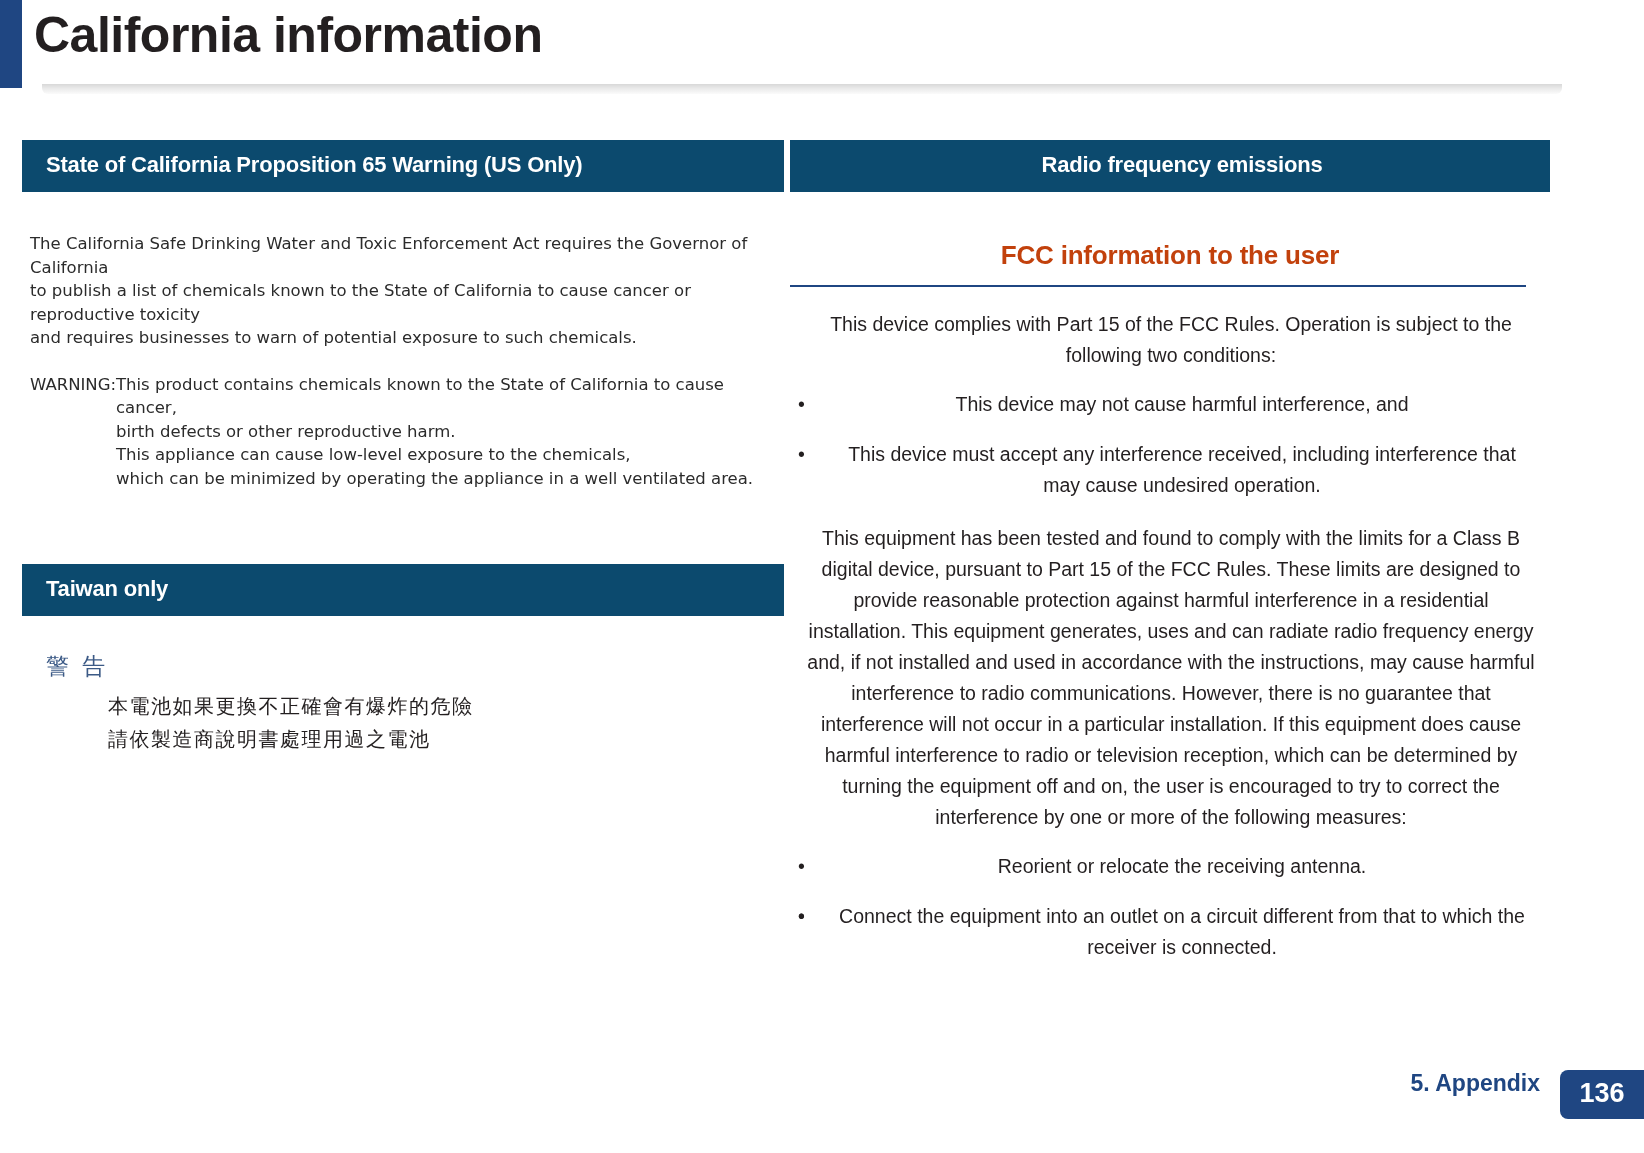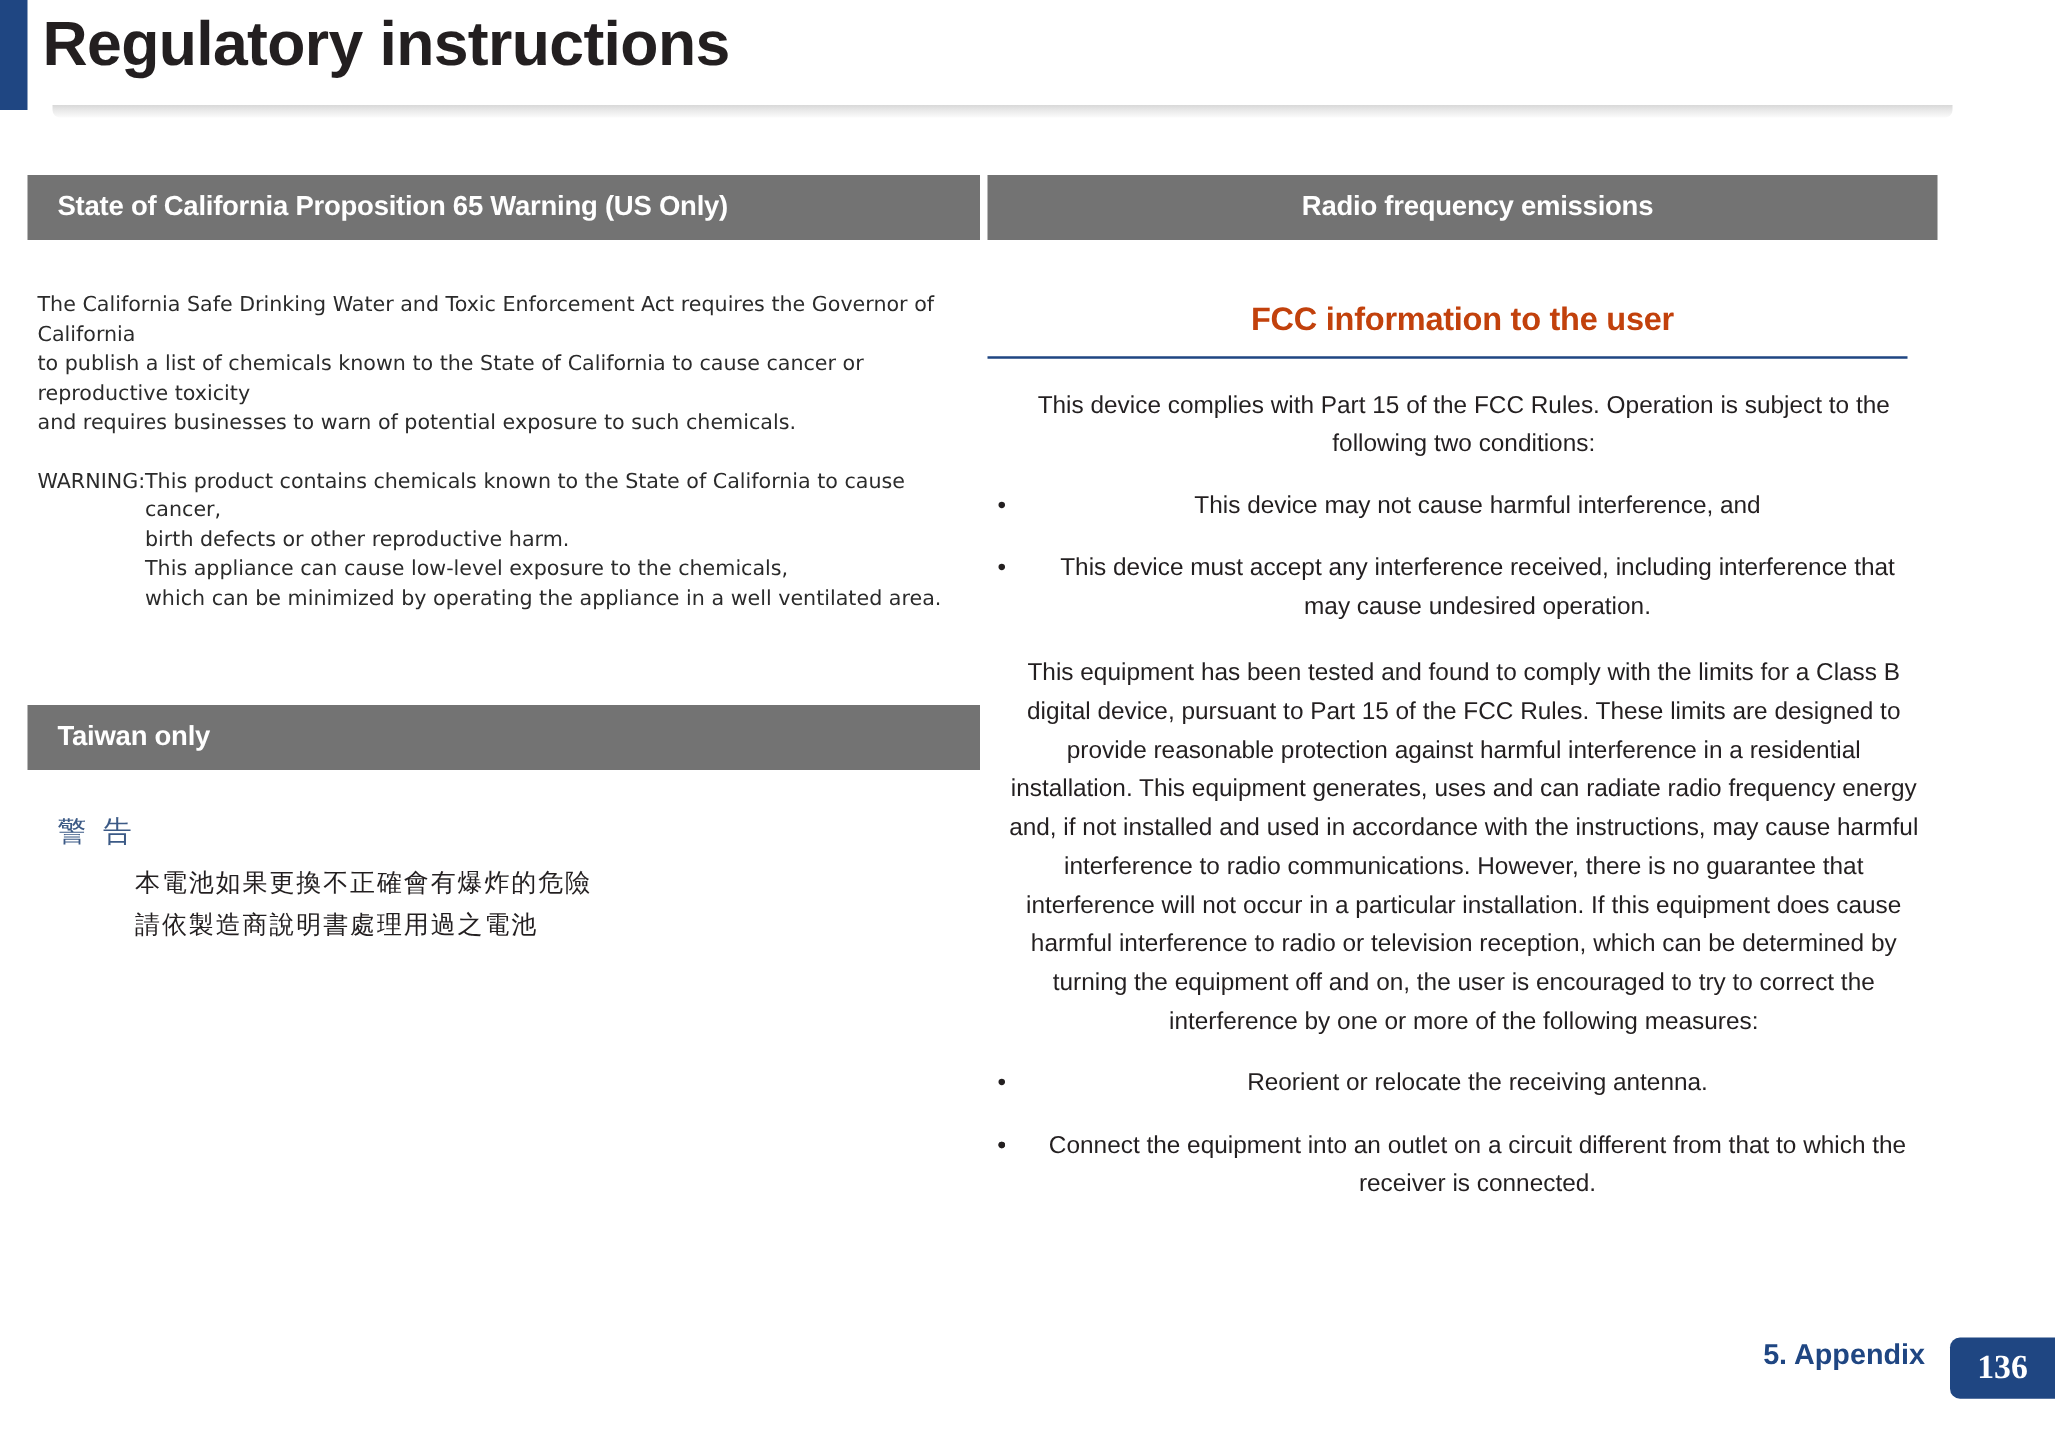--- a/index.html
+++ b/index.html
@@ -54,21 +54,21 @@
 
   
   .col {
     position: absolute;
     top: 140px;
   }
   .col-left { left: 22px; width: 762px; }
   .col-right { left: 790px; width: 760px; text-align: center; }
 
   .section-bar {
-    background: #737373;
+    background: #0c4a6e;
     color: #ffffff;
     font-size: 22px;
     font-weight: bold;
     padding: 12px 0 14px 24px;
     letter-spacing: -0.2px;
   }
   .bar-left { width: 738px; }
   .bar-right { width: 736px; }
 
   
@@ -167,29 +167,28 @@
   }
   .page-badge {
     background: #1f4682;
     color: #ffffff;
     font-size: 27px;
     font-weight: bold;
     padding: 8px 14px 10px 14px;
     border-radius: 8px 0 0 8px;
     min-width: 56px;
     text-align: center;
-    font-family: Liberation Serif, serif;
   }
 </style>
 </head>
 <body>
 
 <div class="page-title-row">
   <div class="title-accent"></div>
-  <div class="page-title">Regulatory instructions</div>
+  <div class="page-title">California information</div>
   <div class="title-rule"></div>
 </div>
 
 <div class="col col-left">
 
   <div class="section-bar bar-left">State of California Proposition 65 Warning (US Only)</div>
 
   <div class="prop65-block">
     <p>The California Safe Drinking Water and Toxic Enforcement Act requires the Governor of California</p>
     <p>to publish a list of chemicals known to the State of California to cause cancer or reproductive toxicity</p>

